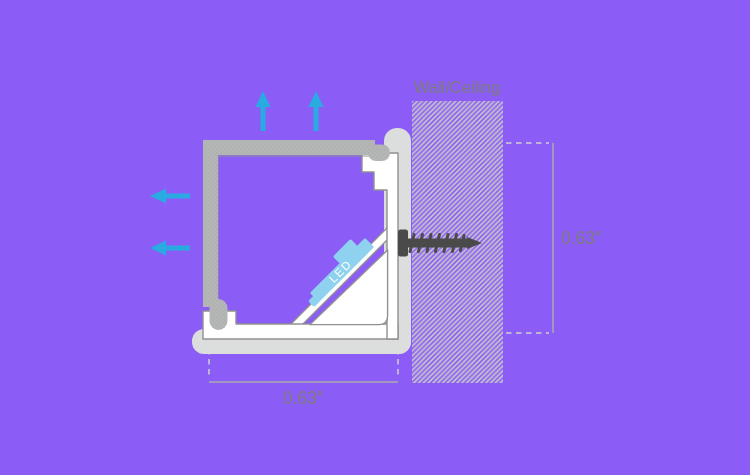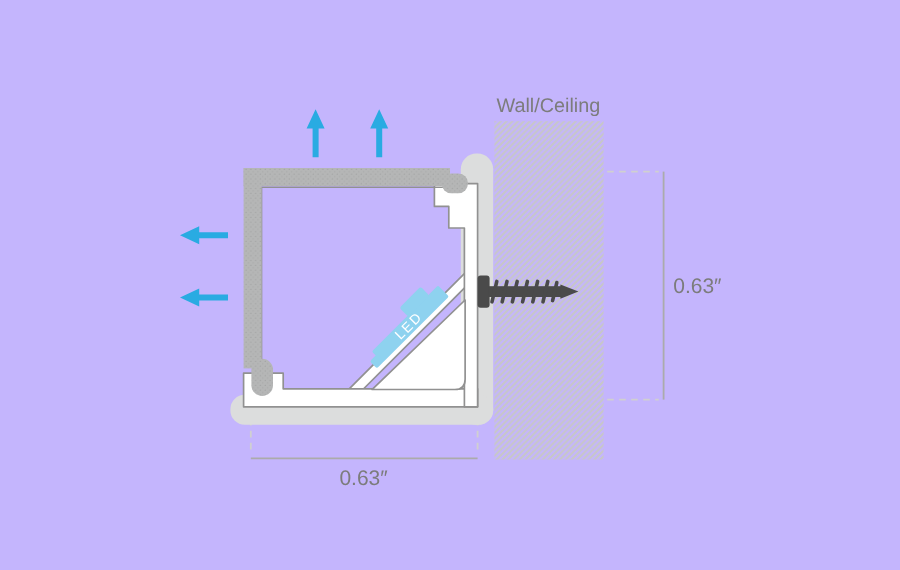--- a/index.html
+++ b/index.html
@@ -1,19 +1,19 @@
 <!DOCTYPE html>
 <html><head>
 <meta charset="utf-8">
 <style>
   html,body{margin:0;padding:0;background:#ffffff;}
   .canvas{
     position:relative;
     width:750px;height:475px;
-    background:#c4b5fd;
+    background:#8b5cf6;
     overflow:hidden;
     font-family:"Liberation Sans", sans-serif;
   }
   svg text{font-family:"Liberation Sans", sans-serif;}
 </style>
 </head>
 <body>
 
 <div class="canvas">
 <svg width="750" height="475" viewBox="0 0 750 475" xmlns="http://www.w3.org/2000/svg">

